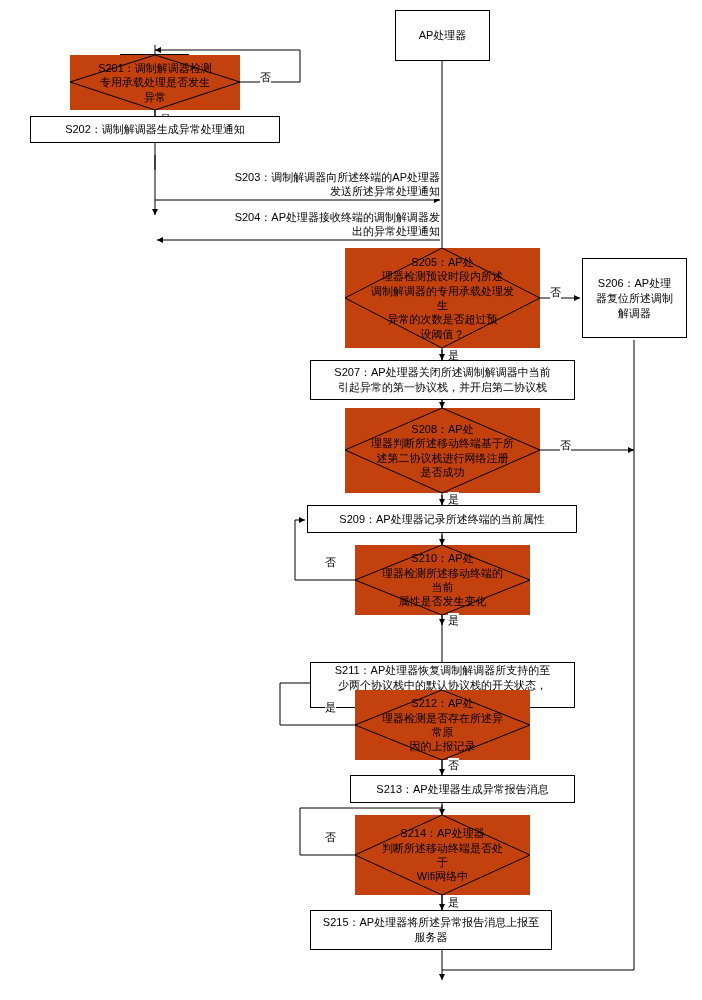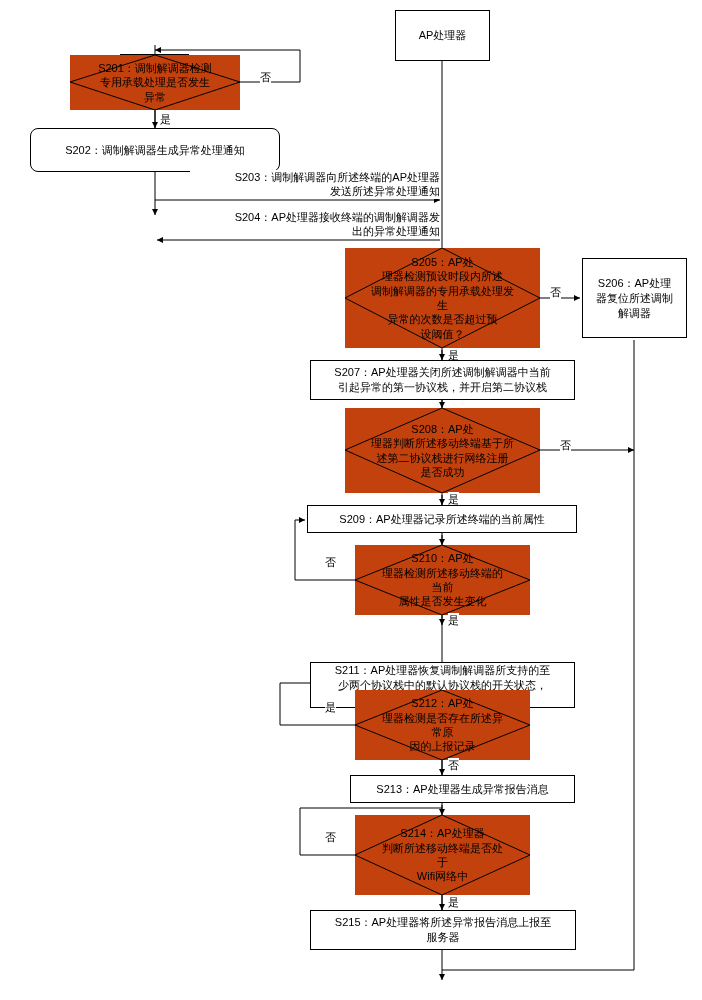--- a/index.html
+++ b/index.html
@@ -131,21 +131,21 @@
       <polygon points="85,0 170,27 85,55 0,27"></polygon>
     </svg>
   <div class="dtext">
       <span style="white-space:pre-line">S201：调制解调器检测
 专用承载处理是否发生异常</span>
     </div>
 </div>
 <div class="label" style="left:260px; top:70px;">否</div>
 <div class="label" style="left:160px; top:112px;">是</div>
 
-<div class="box" style="left:30px; top:128px; width:250px; height:44px;border-radius:8px;">
+<div class="box" style="left:30px; top:116px; width:250px; height:27px;">
   <span>S202：调制解调器生成异常处理通知</span>
 </div>
 
 <div class="label" style="left:190px; top:170px; width:250px; text-align:right; line-height:1.3;">
   <span style="white-space:pre-line">S203：调制解调器向所述终端的AP处理器
 发送所述异常处理通知</span>
 </div>
 
 <div class="label" style="left:190px; top:210px; width:250px; text-align:right; line-height:1.3;">
   <span style="white-space:pre-line">S204：AP处理器接收终端的调制解调器发
@@ -238,16 +238,16 @@
     </svg>
   <div class="dtext">
       <span style="white-space:pre-line">S214：AP处理器
 判断所述移动终端是否处于
 Wifi网络中</span>
     </div>
 </div>
 <div class="label" style="left:325px; top:830px;">否</div>
 <div class="label" style="left:448px; top:895px;">是</div>
 
-<div class="box" style="left:310px; top:910px; width:266px; height:40px;">
+<div class="box" style="left:310px; top:910px; width:242px; height:40px;">
   <span style="white-space:pre-line">S215：AP处理器将所述异常报告消息上报至
 服务器</span>
 </div>
 
 </body></html>

